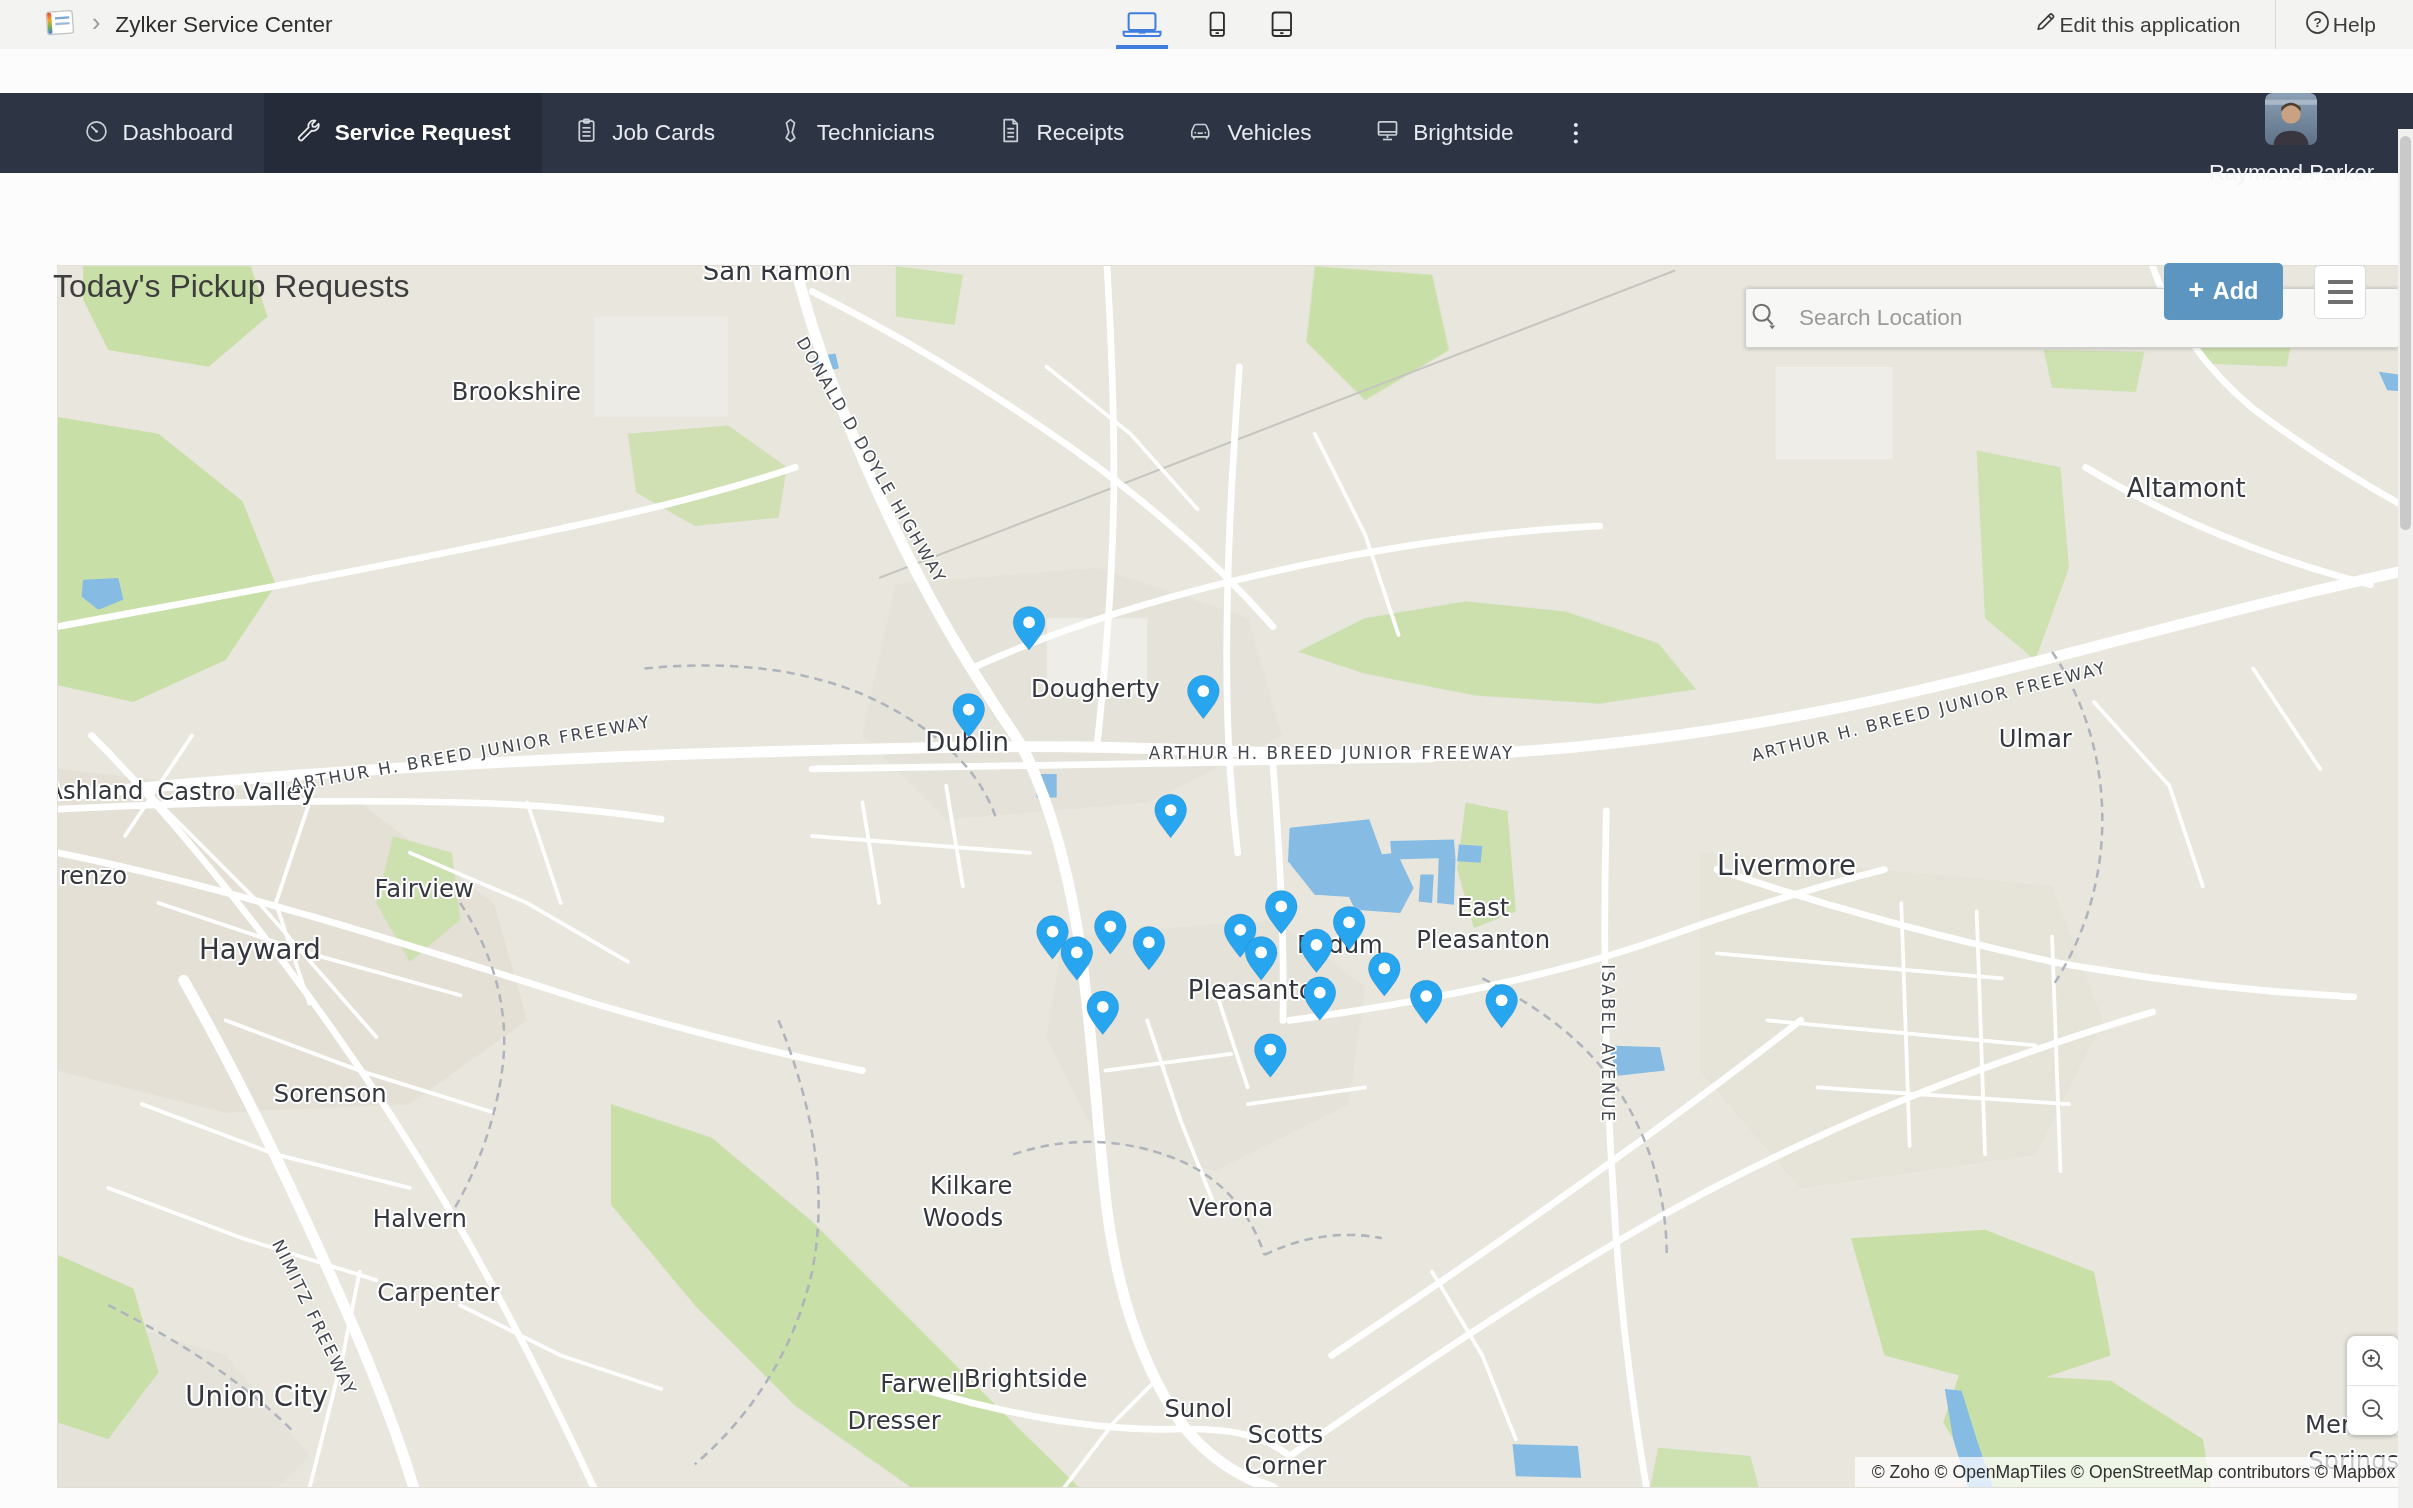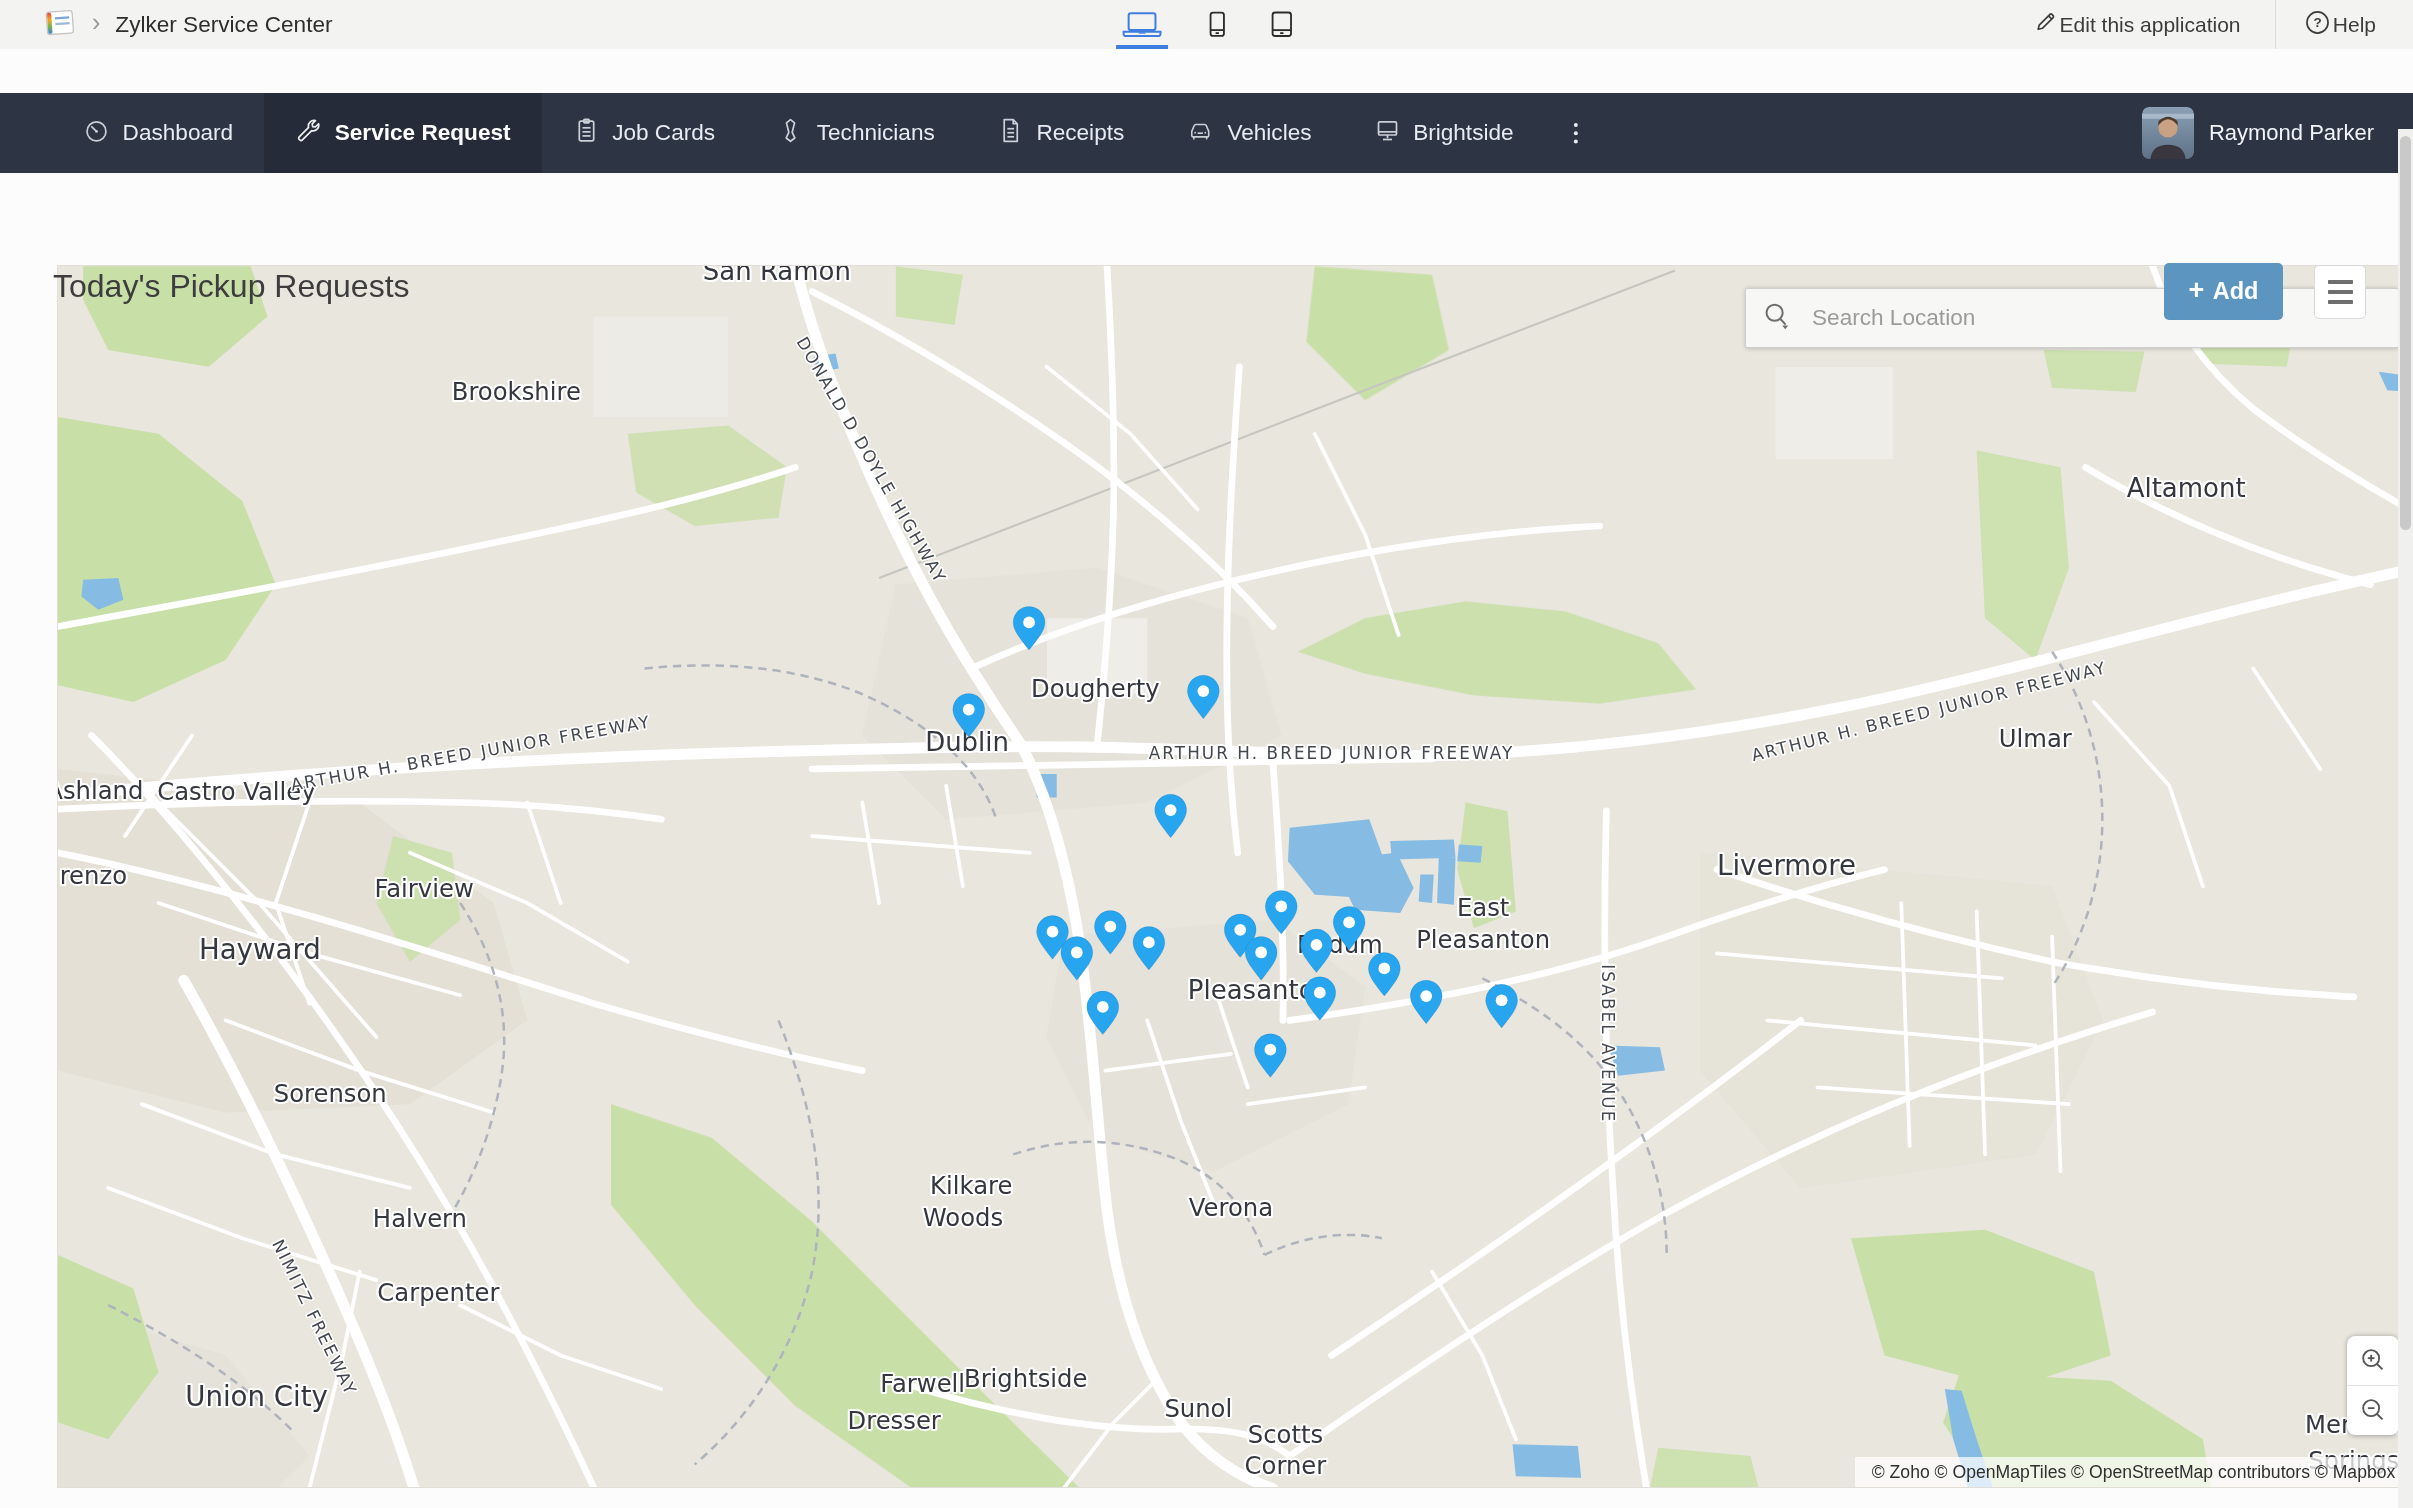--- a/index.html
+++ b/index.html
@@ -24,21 +24,21 @@
   .topbar-right .pad-r { padding-right:37px; }
 
   
   .navbar { position:absolute; left:0; top:49px; width:2413px; height:80px;
             background:#2d3444; display:flex; align-items:stretch; z-index:40; padding-left:52px;margin-top:44px; }
   .nav-item { display:flex; align-items:center; gap:12.6px; padding:0 31px; color:#e8ebf1;
               font-size:22.6px; cursor:pointer; white-space:nowrap; }
   .nav-item svg { opacity:.92; }
   .nav-item.active { background:#252b39; font-weight:700; color:#ffffff; }
   .nav-kebab { display:flex; align-items:center; padding:0 25px; cursor:pointer; color:#e8ebf1; }
-  .nav-user { margin-left:auto; display:flex; align-items:center; gap:15px; padding-right:39px; cursor:pointer; }
+  .nav-user { margin-left:auto; display:flex; align-items:center; gap:15px; padding-right:39px; cursor:pointer;flex-direction:column; }
   .nav-user .uname { color:#f2f4f8; font-size:22px; }
   .avatar { width:52px; height:52px; border-radius:6.7px; overflow:hidden; flex:0 0 auto; }
 
   
   .page-header { position:absolute; left:0; top:129px; width:2413px; height:136px; background:#fcfcfc; z-index:30; }
   .page-title { position:absolute; left:53px; top:139px; font-size:32px; color:#3d3d3d; font-weight:500;text-align:center; }
   .add-btn { position:absolute; right:130px; top:134px; width:119px; height:57px; background:#5b95c0;
              color:#ffffff; border:none; border-radius:5px; font-size:23.5px; font-weight:600;
              display:flex; align-items:center; justify-content:center; gap:8.4px; cursor:pointer;
              font-family:"Liberation Sans",sans-serif; }
@@ -50,21 +50,21 @@
 
   
   .map { position:absolute; left:33px; top:265px; width:2351px; height:1223px;
          background:#e8e6dd; border:0.8px solid #e0deD6; overflow:hidden; z-index:10; cursor:grab;margin-left:24px; }
   .map svg.basemap { position:absolute; left:0; top:0; }
   text.maplbl { font-family:"DejaVu Sans", sans-serif; fill:#34373d; paint-order:stroke;
                 stroke:#ffffff; stroke-width:5px; stroke-linejoin:round; }
   text.maplbl.road { fill:#43474e; letter-spacing:2.5px; stroke-width:4px; font-weight:500; }
   .searchbox { position:absolute; left:1687px; top:22px; width:654px; height:60px; background:#f7f7f6;
                border:0.8px solid #cfcfcd; border-radius:2.5px; box-shadow:0 0.8px 4.2px rgba(0,0,0,.18);
-               display:flex; align-items:center; padding:0 15px; gap:17px; z-index:20; }
+               display:flex; align-items:center; padding:0 2px; gap:17px; z-index:20; }
   .searchbox input { flex:1; border:none; outline:none; background:transparent; font-size:22.6px;
                      color:#444; font-family:"Liberation Sans",sans-serif; }
   .searchbox input::placeholder { color:#9b9b9b; }
   .zoomctl { position:absolute; left:2289px; top:1070px; width:52px; height:99px; background:#ffffff;
              border-radius:8.4px; box-shadow:0 0.8px 5px rgba(0,0,0,.3); z-index:20;
              display:flex; flex-direction:column; }
   .zoomctl .zbtn { flex:1; display:flex; align-items:center; justify-content:center; cursor:pointer; }
   .zoomctl .zbtn:first-child { border-bottom:0.8px solid #e4e4e4; }
   .attribution { position:absolute; right:0; bottom:0; height:30px; background:rgba(255,255,255,.72);
                  display:flex; align-items:center; padding:0 11.7px 0 17px; font-size:17.6px; color:#303030;

